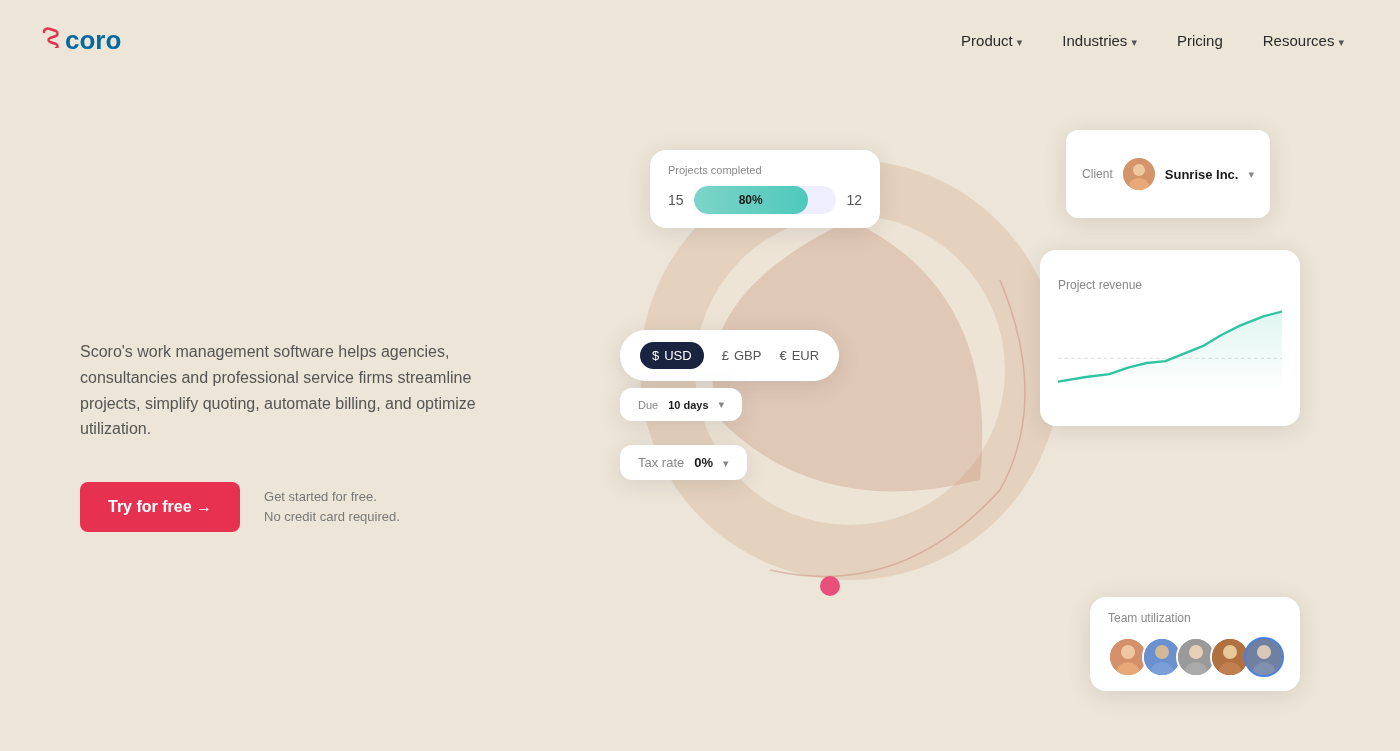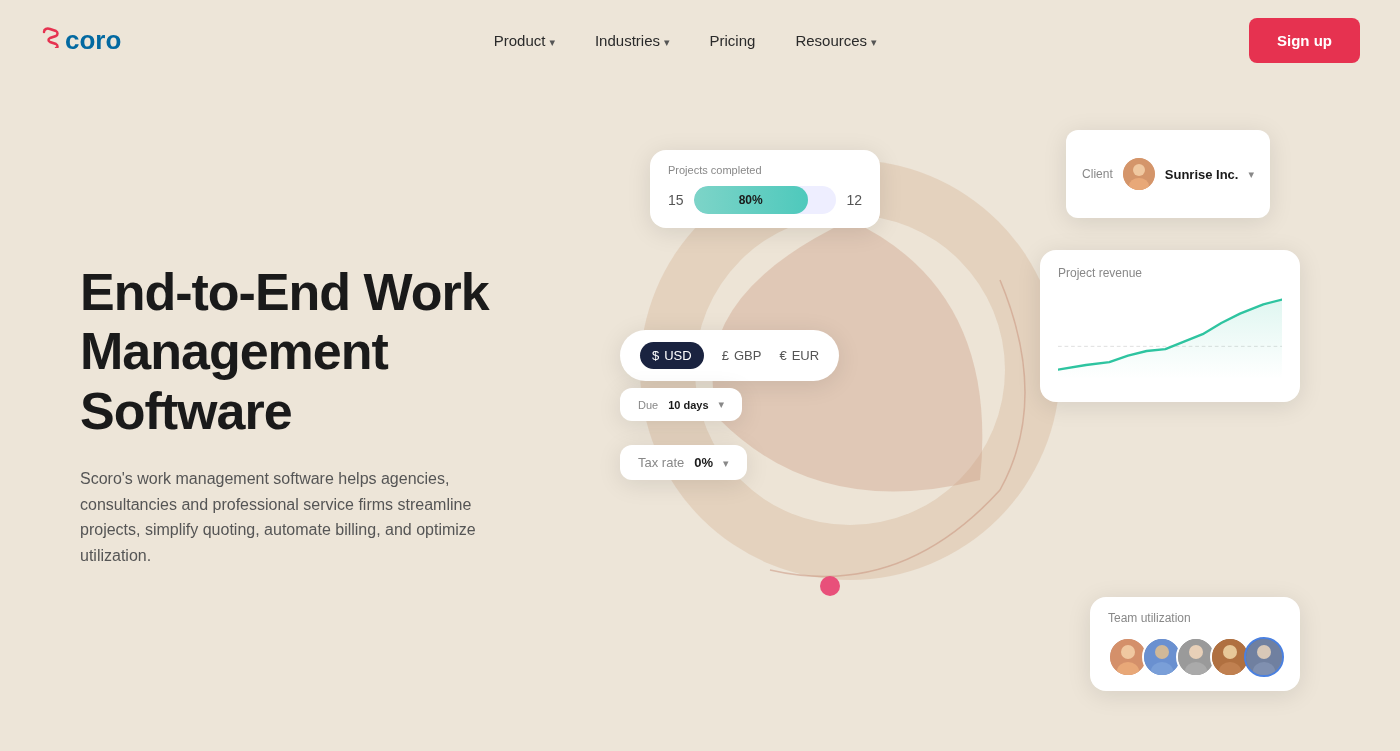--- a/index.html
+++ b/index.html
@@ -292,21 +292,21 @@
     .tax-chevron {
       font-size: 11px;
       color: #888;
     }
 
     
     .card-revenue {
       top: 130px;
       right: 20px;
       width: 260px;
-      padding: 16px 18px;
+      padding: 28px 18px;
     }
     .revenue-title {
       font-size: 12px;
       color: #888;
       margin-bottom: 12px;
       font-weight: 500;
     }
     .revenue-chart {
       width: 100%;
       height: 90px;
@@ -379,28 +379,33 @@
     </div>
     <div class="nav-item">
       <span>Pricing</span>
     </div>
     <div class="nav-item">
       <span>Resources</span>
       <span class="nav-chevron">▾</span>
     </div>
   </div>
 
-  <button class="signup-btn">Sign up</button>
 </nav>
 
 <section class="hero">
 
   <div class="hero-left">
-    <h1 class="hero-title">End-to-End Work Management Software</h1>
     <p class="hero-description">Scoro's work management software helps agencies, consultancies and professional service firms streamline projects, simplify quoting, automate billing, and optimize utilization.</p>
+    <div class="hero-actions">
+      <button class="try-btn">Try for free →</button>
+      <div class="hero-note">
+        <div>Get started for free.</div>
+        <div>No credit card required.</div>
+      </div>
+    </div>
   </div>
 
   <div class="hero-right">
 
     <div style="position:absolute; width:460px; height:460px; top:20px; left:60px;">
       <svg width="460" height="460" viewBox="0 0 460 460">
 
         <circle cx="230" cy="230" r="210" fill="#d4b090" opacity="0.35"></circle>
 
         <circle cx="230" cy="230" r="155" fill="#ede5d8" opacity="0.9"></circle>

